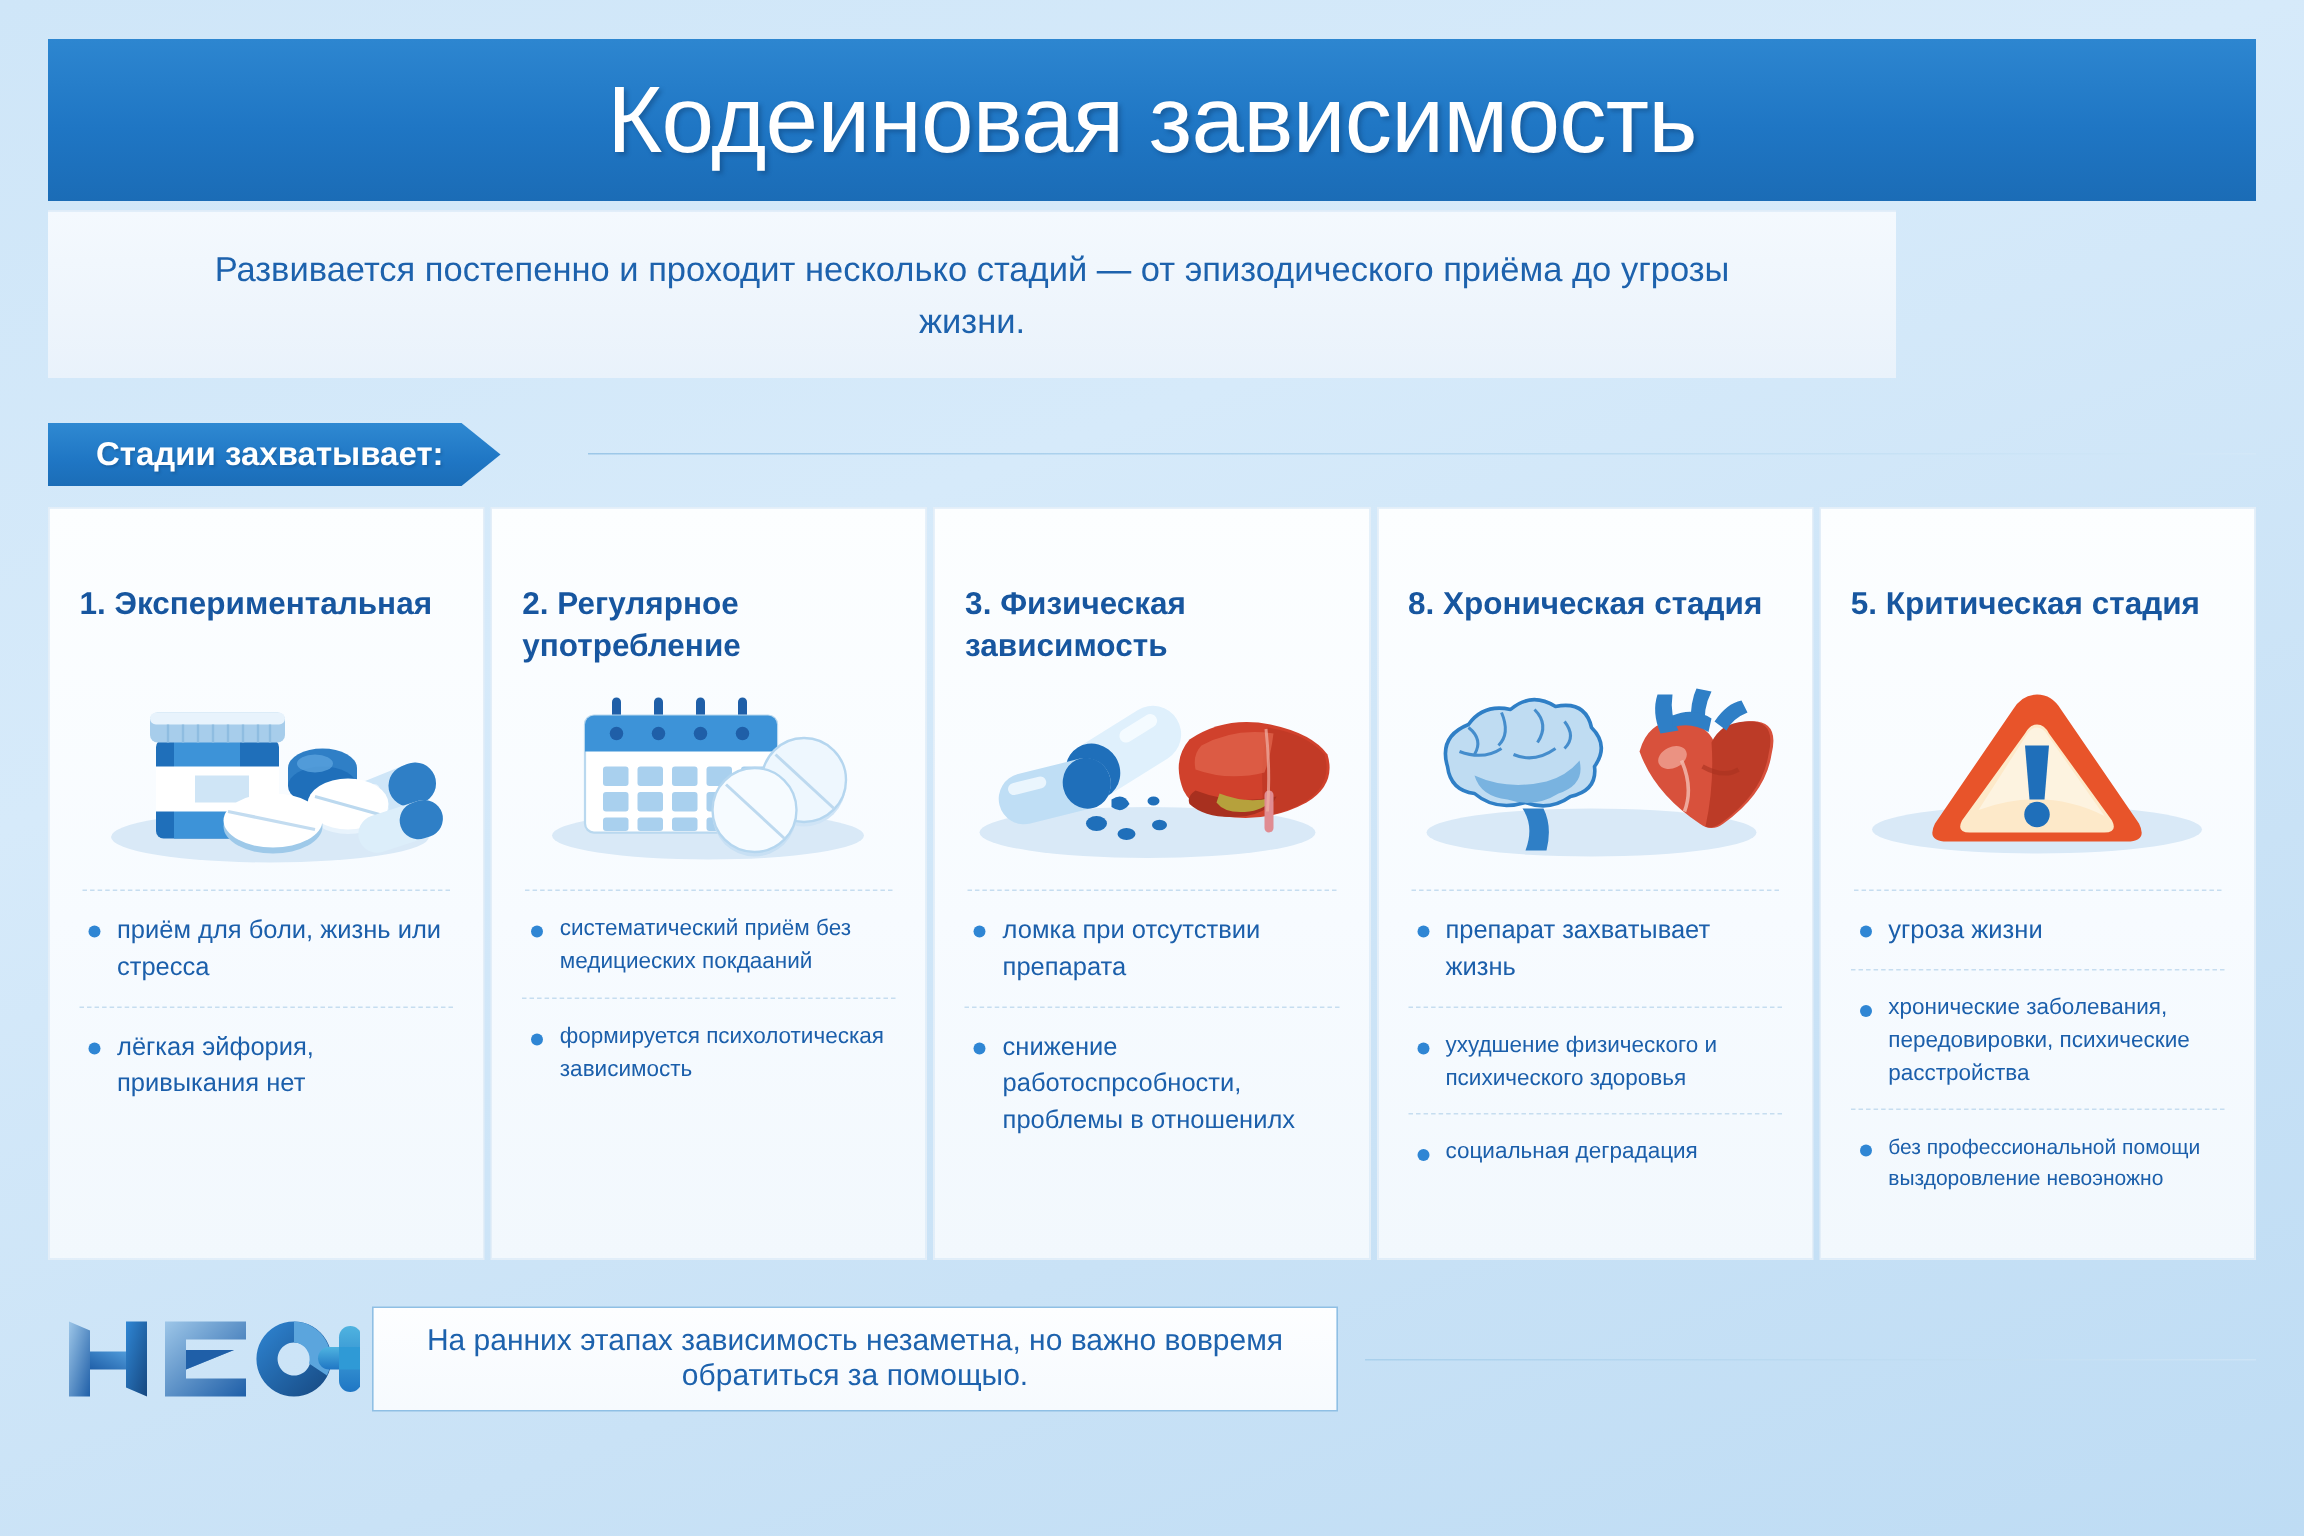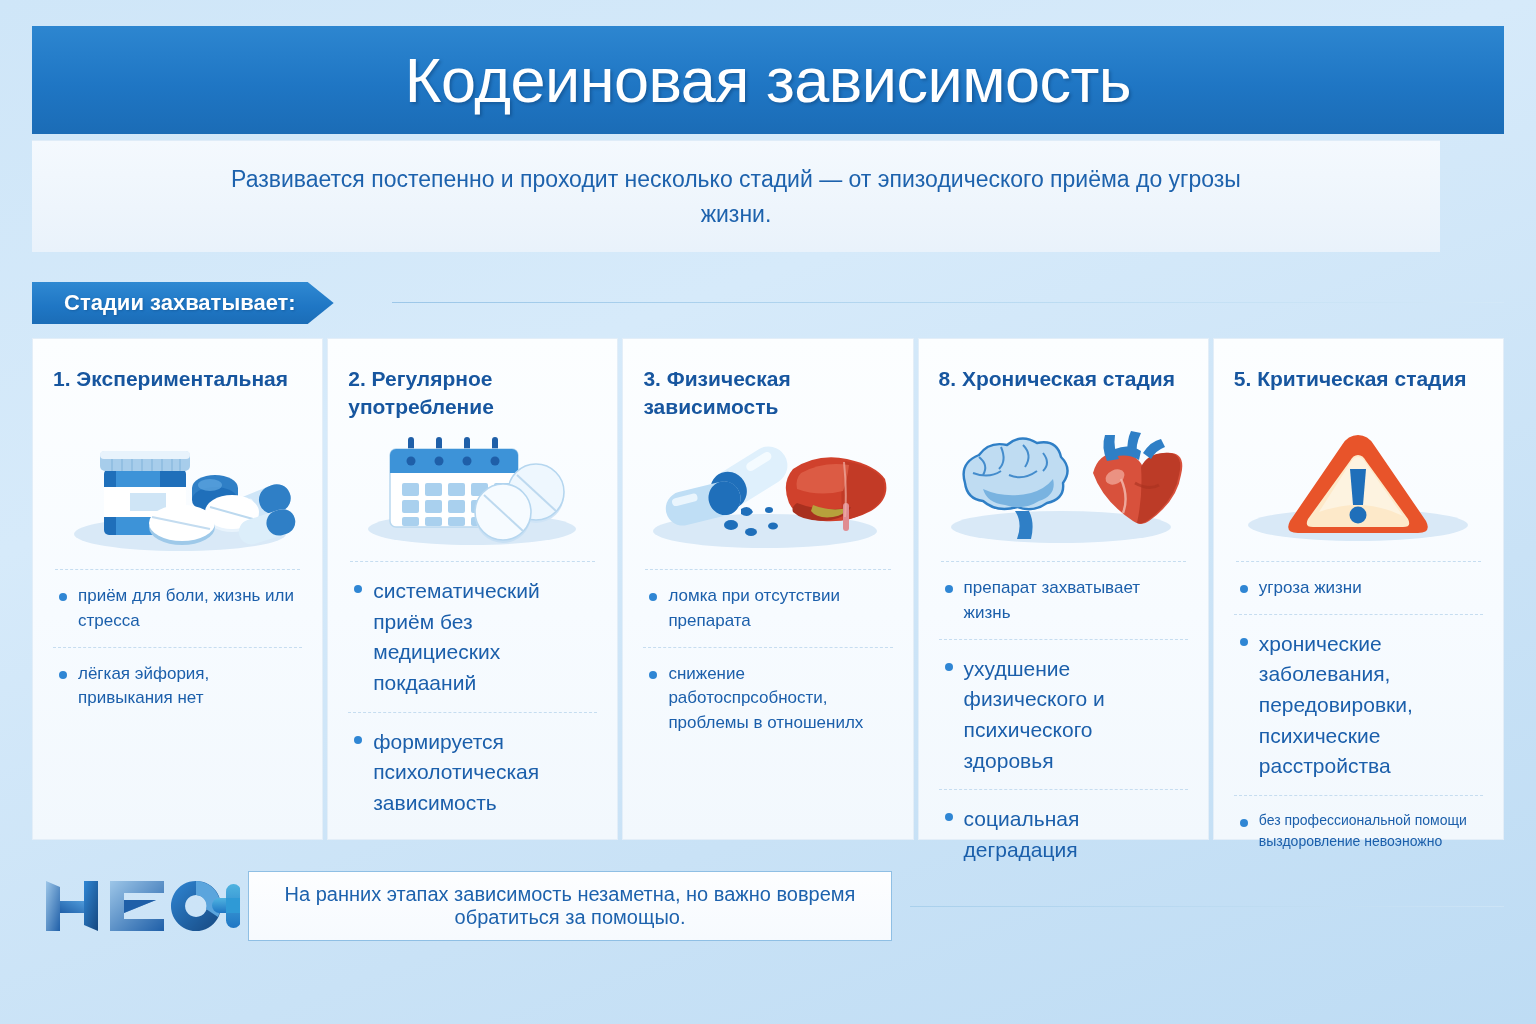--- a/index.html
+++ b/index.html
@@ -32,21 +32,21 @@
     letter-spacing: -0.5px;
     text-shadow: 2px 2px 3px rgba(10,50,95,0.35);
     white-space: nowrap;
   }
 
   
   .subtitle-panel {
     position: absolute;
     left: 32px;
     top: 140px;
-    width: 1408px;
+    width: 1232px;
     height: 112px;
     background: linear-gradient(180deg, #f4f9fe 0%, #eef5fc 60%, #e9f2fb 100%);
     display: flex;
     align-items: center;
     justify-content: center;
     border-top: 1px solid #dfecf8;
   }
   .subtitle-text {
     color: #1d62ad;
     font-size: 23px;
@@ -108,20 +108,21 @@
     display: flex;
     flex-direction: column;
     position: relative;
   }
   .card-title {
     color: #17569f;
     font-size: 21px;
     font-weight: bold;
     line-height: 1.32;
     min-height: 58px;
+    margin-top: 24px;
   }
 
   
   .card-icon {
     height: 132px;
     margin-top: 4px;
     display: flex;
     align-items: center;
     justify-content: center;
   }
@@ -136,35 +137,35 @@
   
   .bullets {
     display: flex;
     flex-direction: column;
   }
   .bullet {
     display: flex;
     align-items: flex-start;
     padding: 14px 0 13px 0;
   }
-  .bullet + .bullet { border-top: 1px dashed #c6ddf0; justify-content: flex-end; }
+  .bullet + .bullet { border-top: 1px dashed #c6ddf0; }
   .bullet-dot {
     width: 8px;
     height: 8px;
     border-radius: 50%;
     background: #2f86d4;
     margin: 9px 11px 0 6px;
     flex: none;
   }
   .bullet-text {
     color: #1b5fab;
     font-size: 17px;
     line-height: 1.46;
   }
-  .bullet-text.sm { font-size: 21px; }
+  .bullet-text.sm { font-size: 15px; }
   .bullet-text.xs { font-size: 14px; }
 
   
   .footer {
     position: absolute;
     left: 32px;
     top: 858px;
     width: 1472px;
     height: 96px;
     display: flex;

